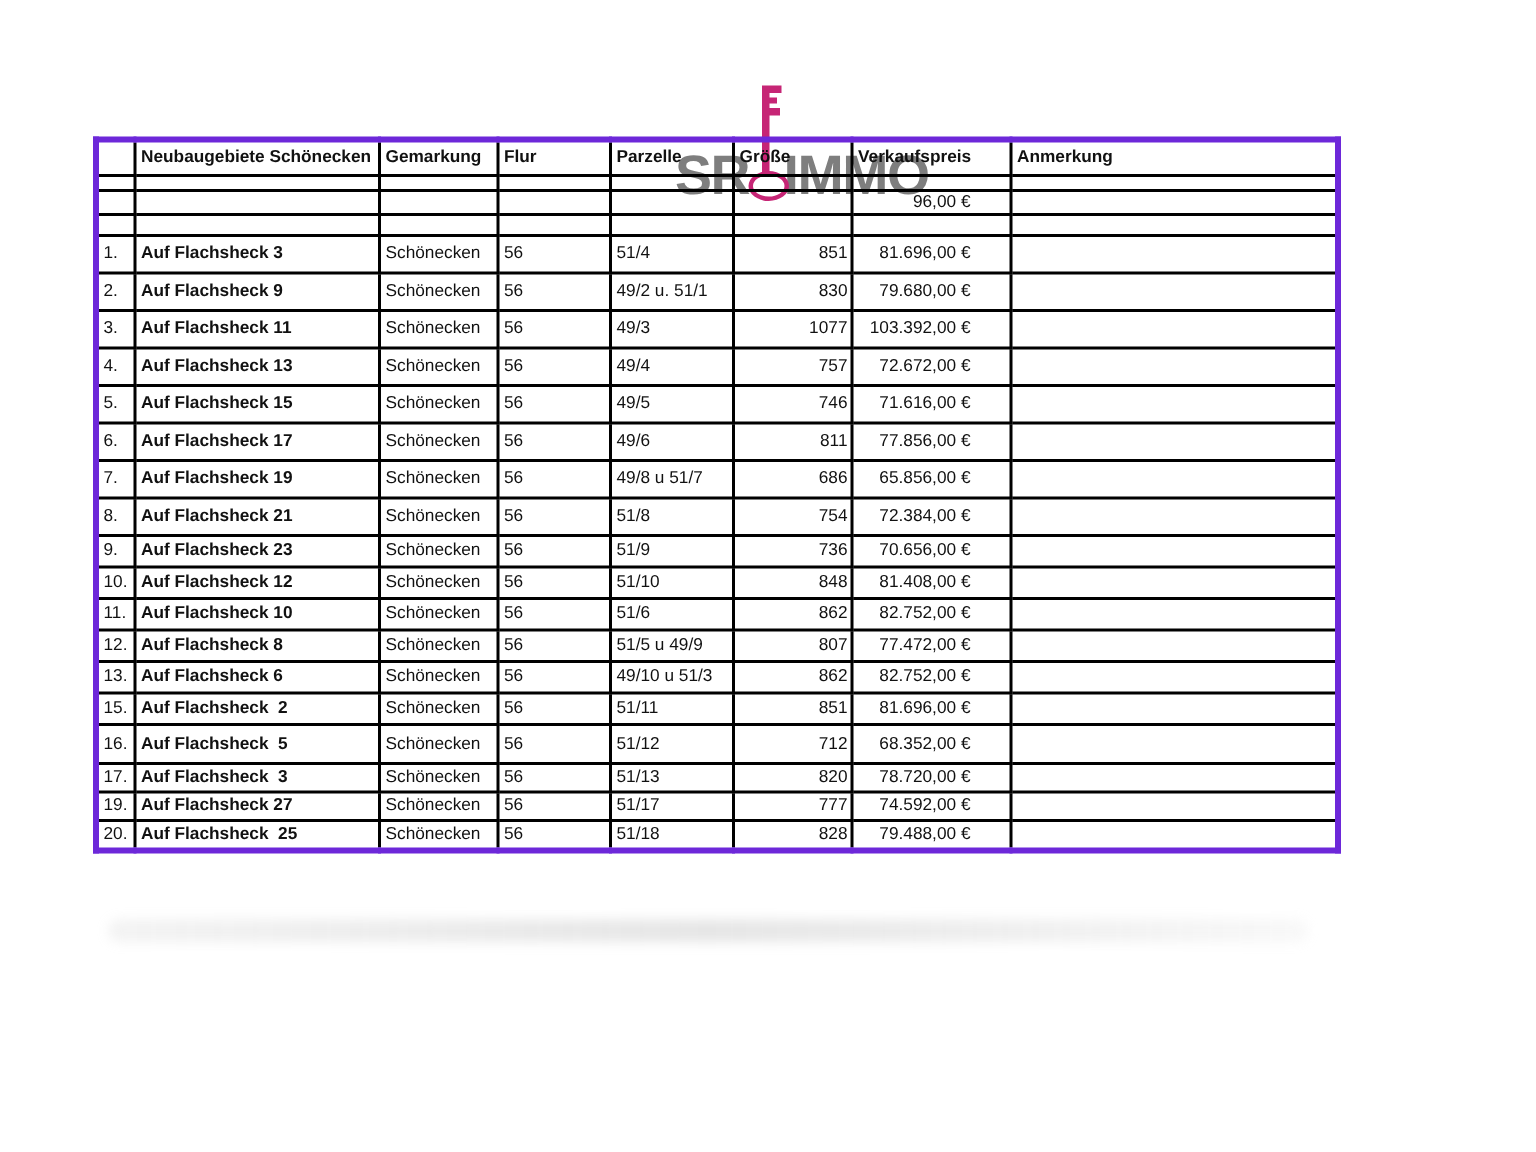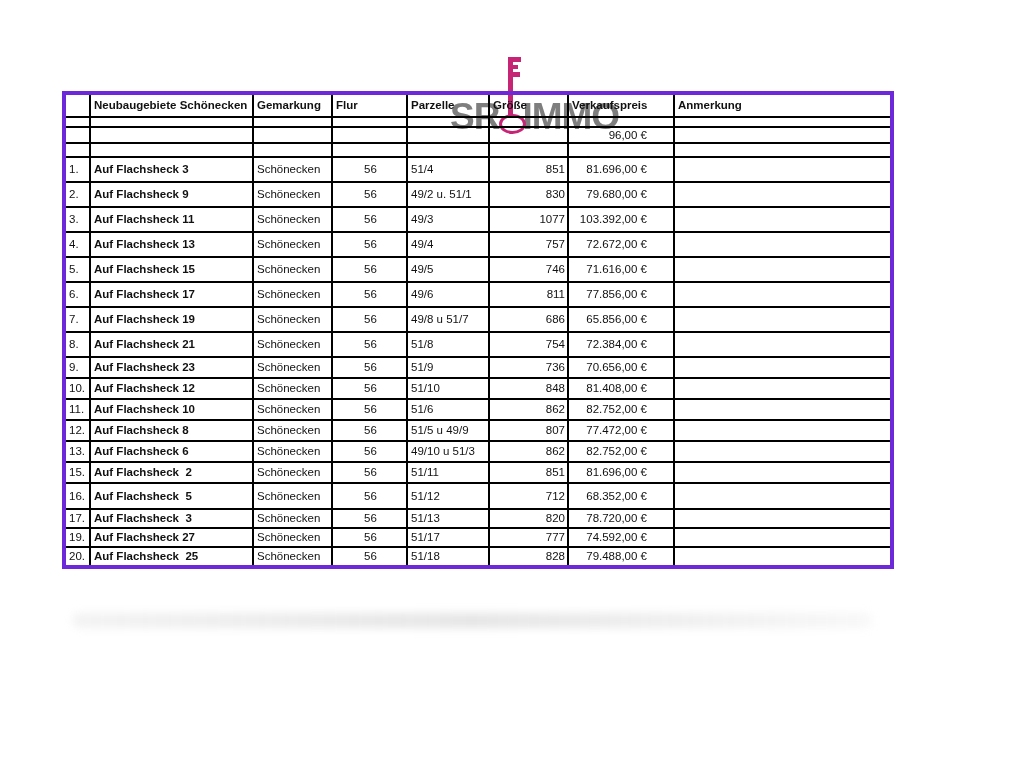--- a/index.html
+++ b/index.html
@@ -37,21 +37,21 @@
   th,td{
     border:2px solid #000;overflow:hidden;
     font-size:11.5px;line-height:11px;vertical-align:middle;
     color:#111;
   }
   th{font-weight:bold;text-align:left;padding:1px 2px 2px 3px;height:18px;}
   td{padding:0 2px 0 3px;}
   col.c0{width:26px}col.c1{width:163px}col.c2{width:79px}col.c3{width:75px}
   col.c4{width:82px}col.c5{width:79px}col.c6{width:106px}col.c7{width:218px}
   td.col-1{font-weight:bold;white-space:pre;}
-  td.col-3{text-align:center;padding-right:1px;}
+  td.col-3{text-align:left;padding-right:1px;}
   td.col-5{text-align:right;padding-right:2px;padding-left:48px;}
   td.col-6{text-align:right;padding-right:26px;}
   
   tr.pre-0 td{height:8px;}
   tr.pre-1 td{height:14px;}
   tr.pre-2 td{height:12px;}
   tr.data-row td{height:23px;}
   tbody tr:nth-child(n+12):nth-child(-n+17) td{height:19px;}
   tbody tr:nth-child(18) td{height:24px;}
   tbody tr:nth-child(n+19) td{height:17px;}

